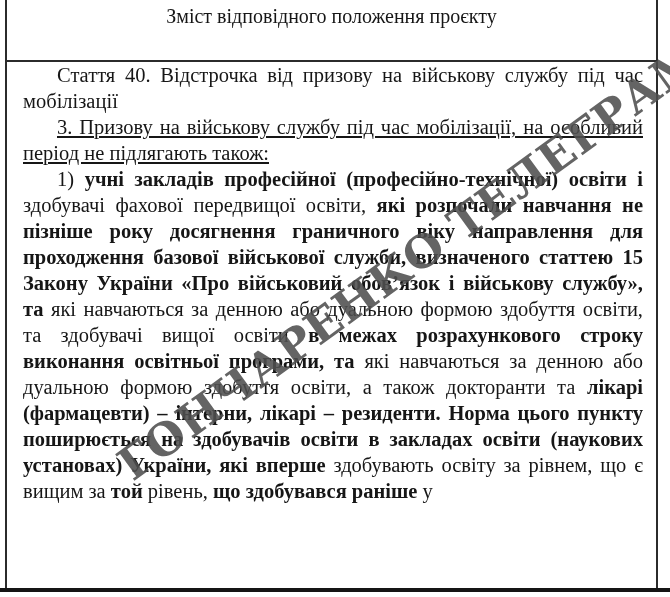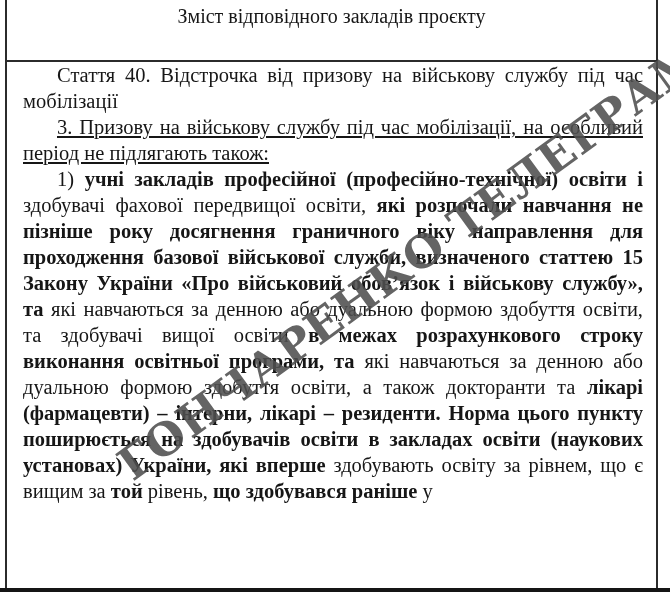--- a/index.html
+++ b/index.html
@@ -72,21 +72,21 @@
     opacity: 0.88;
     z-index: 5;
     pointer-events: none;
   }
 </style>
 </head>
 <body>
 
 <div class="doc">
   <div class="header-cell">
-    <div>Зміст відповідного закладів проєкту</div>
+    <div>Зміст відповідного положення проєкту</div>
   </div>
   <div class="body-cell">
     <p class="p1">Стаття 40. Відстрочка від призову на військову службу під час мобілізації</p>
     <p class="p2">3. Призову на військову службу під час мобілізації, на особливий період не підлягають також:</p>
     <p class="p3"><span class="regular">1) </span><span class="bold">учні закладів професійної (професійно-технічної) освіти і</span><span class="regular"> здобувачі фахової передвищої освіти, </span><span class="bold">які розпочали навчання не пізніше року досягнення граничного віку направлення для проходження базової військової служби, визначеного статтею 15 Закону України «Про військовий обов’язок і військову службу», та </span><span class="regular">які навчаються за денною або дуальною формою здобуття освіти, та здобувачі вищої освіти </span><span class="bold">в межах розрахункового строку виконання освітньої програми, та </span><span class="regular">які навчаються за денною або дуальною формою здобуття освіти, а також докторанти та </span><span class="bold">лікарі (фармацевти) – інтерни, лікарі – резиденти. Норма цього пункту поширюється на здобувачів освіти в закладах освіти (наукових установах) України, які вперше </span><span class="regular">здобувають освіту за рівнем, що є вищим за </span><span class="bold">той </span><span class="regular">рівень, </span><span class="bold">що здобувався раніше </span><span class="regular">у</span></p>
   </div>
 </div>
 
 <div class="bottom-rule"></div>
 

